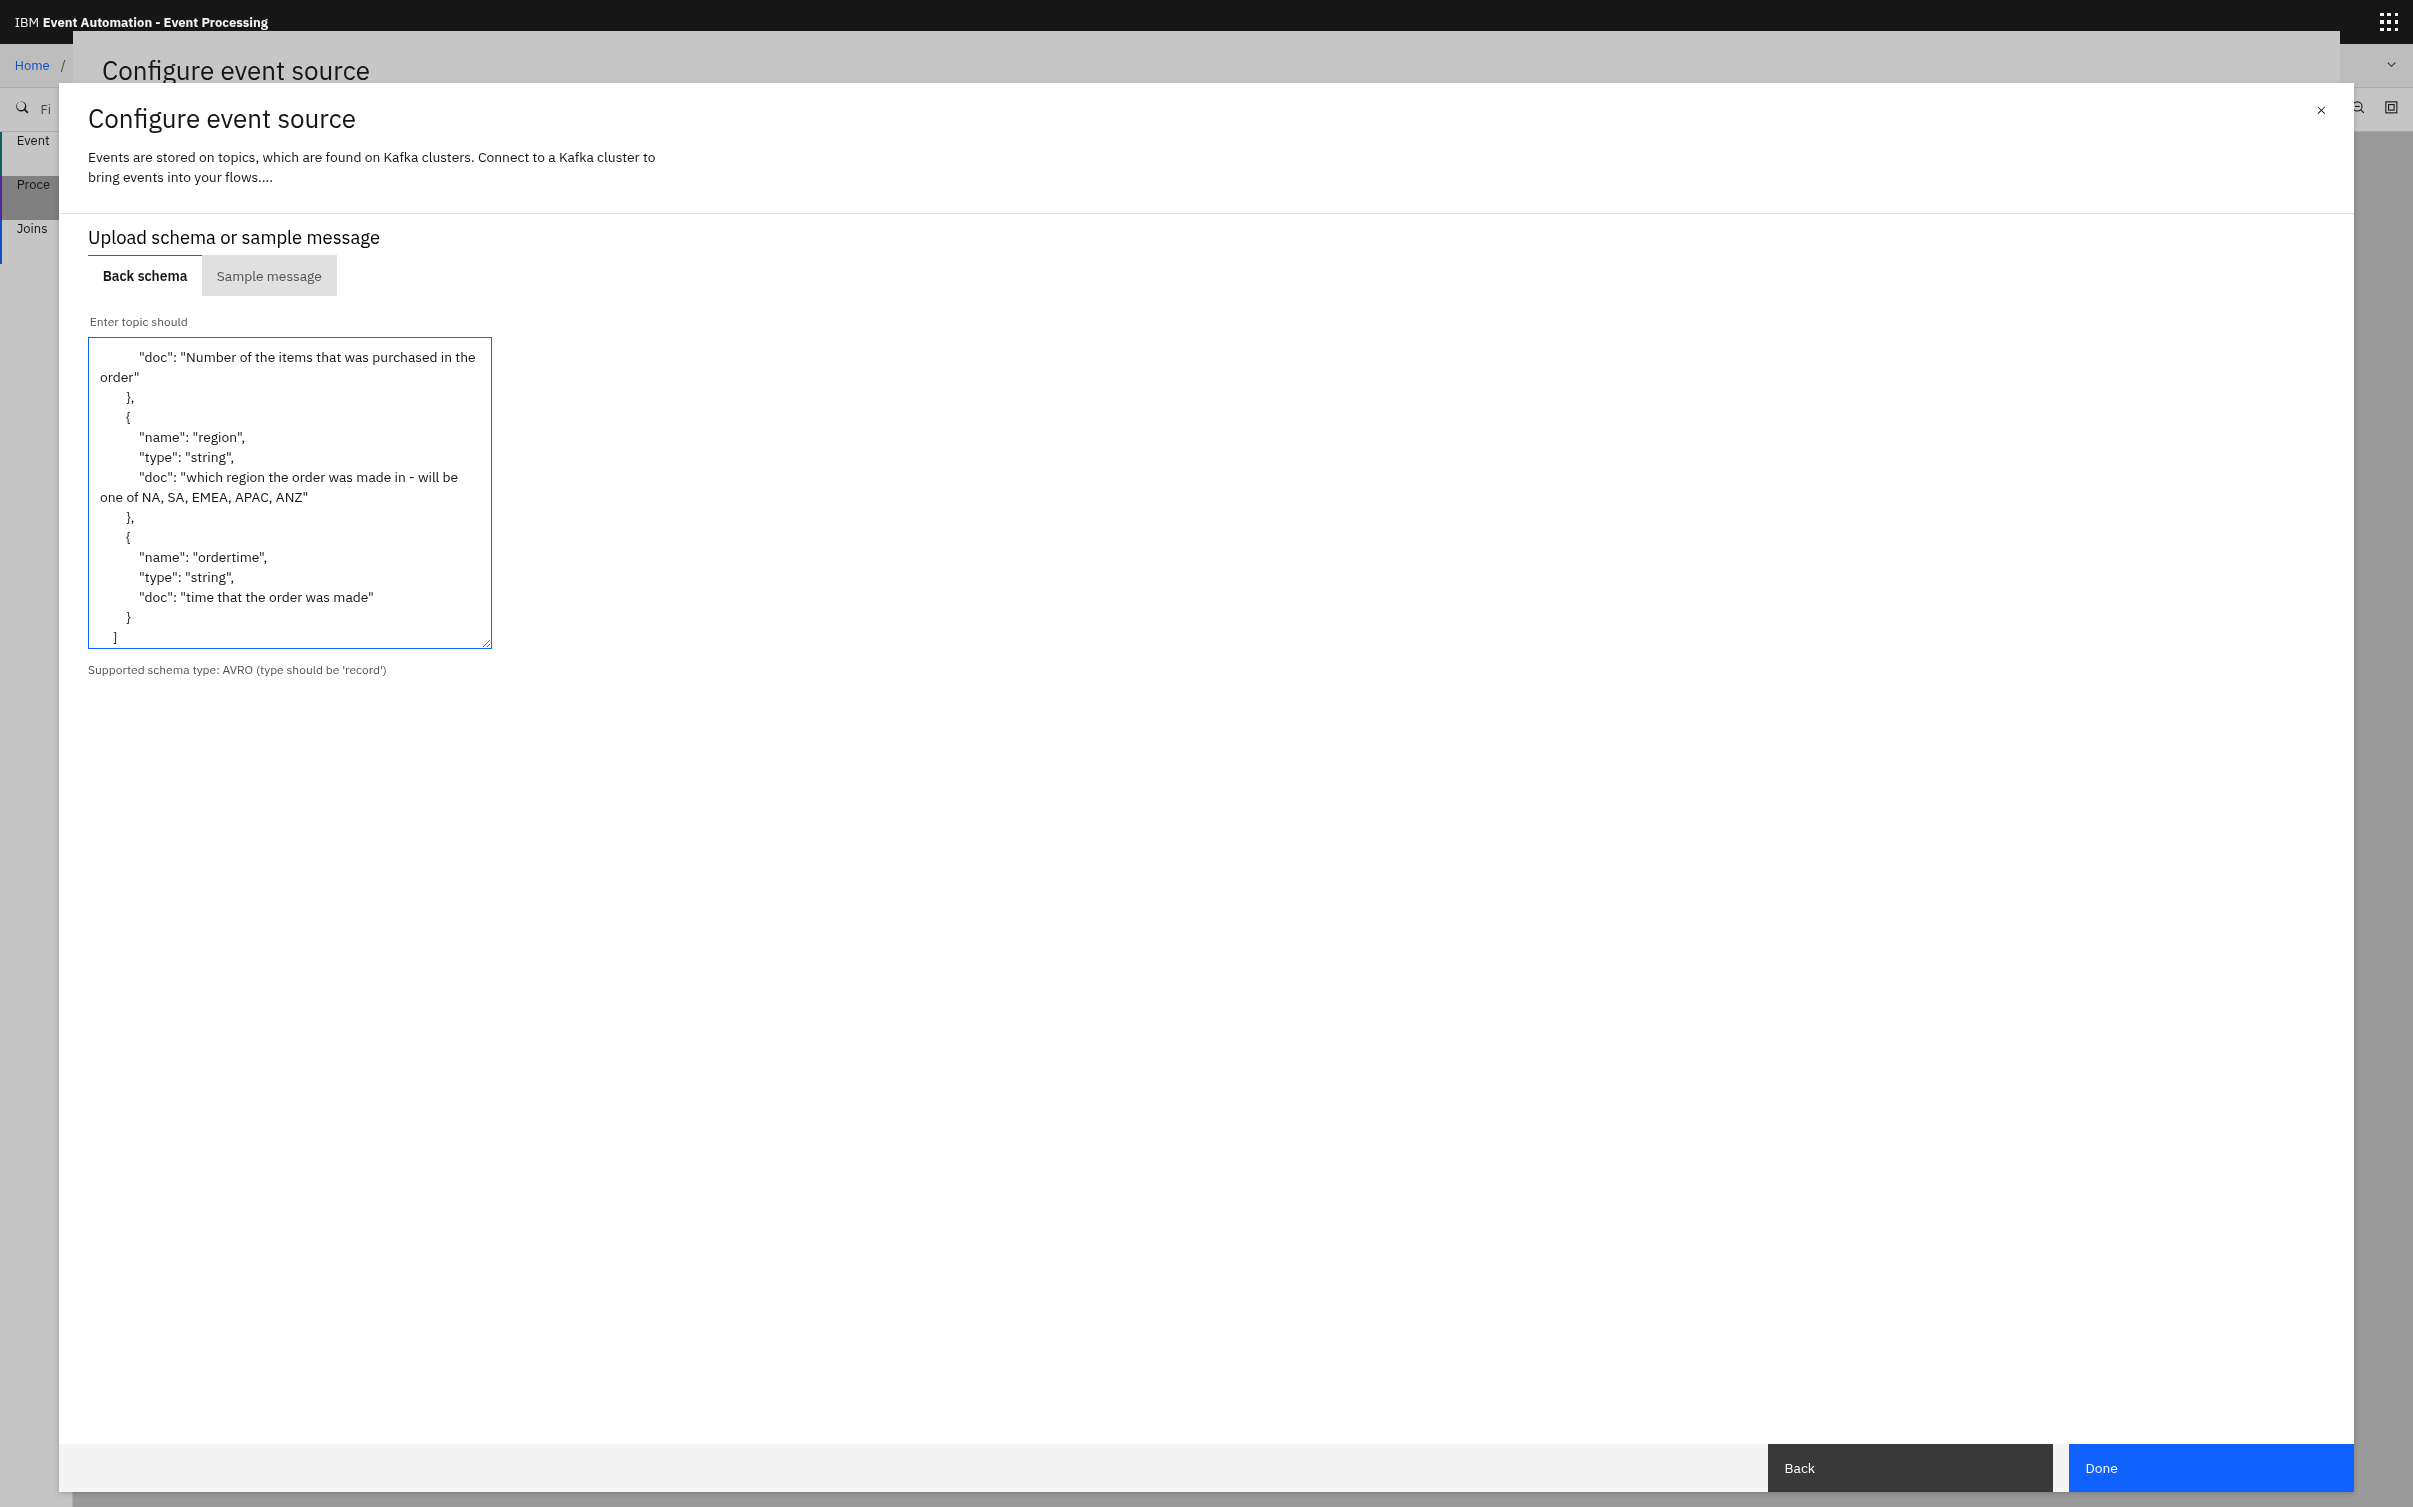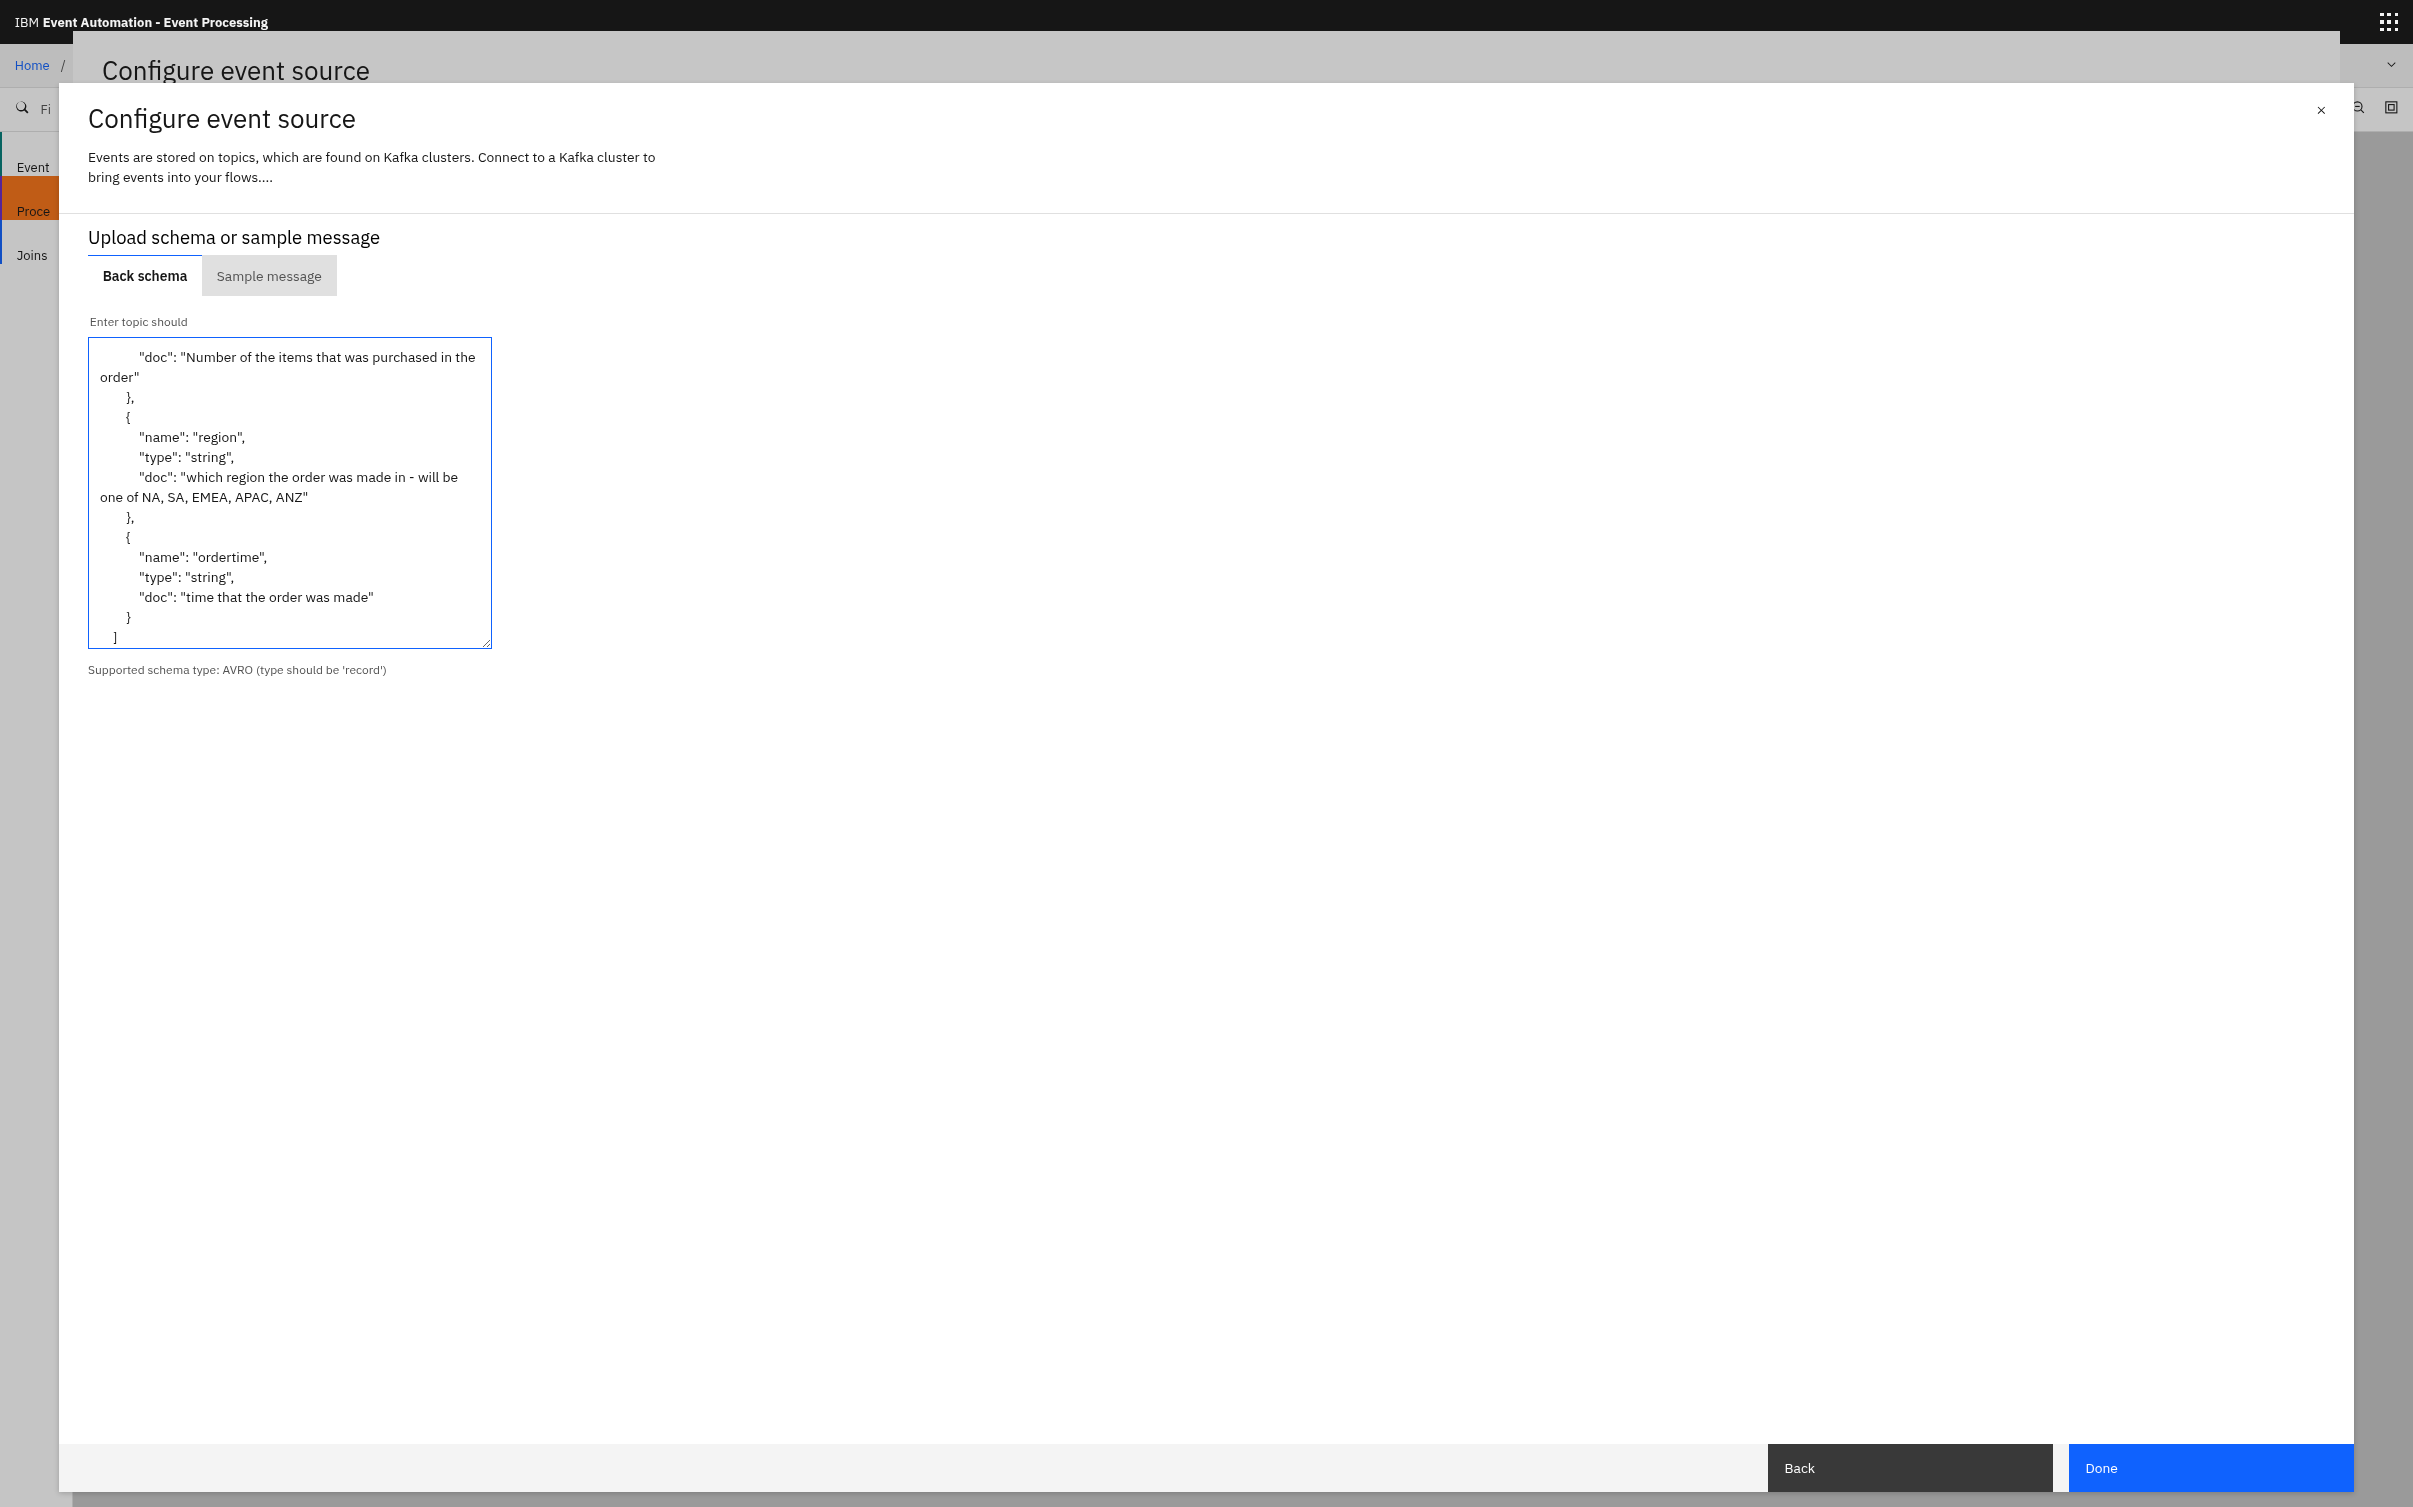--- a/index.html
+++ b/index.html
@@ -15,23 +15,23 @@
   
   .bg-layer { position: absolute; top: 44px; left: 0; right: 0; bottom: 0; background: #c6c6c6; }
   .bg-subheader { height: 44px; background: #f4f4f4; border-bottom: 0.9px solid #e0e0e0; display: flex; align-items: center; padding: 0 14.7px; gap: 11px; }
   .bg-subheader .crumb-home { color: #0f62fe; font-size: 13px; }
   .bg-subheader .crumb-sep { color: #525252; font-size: 13px; }
   .bg-toolbar { height: 44px; background: #fff; border-bottom: 0.9px solid #e0e0e0; display: flex; align-items: center; padding: 0 14.7px; gap: 11px; }
   .bg-toolbar .search-ic svg, .bg-right-icons svg { width: 14.7px; height: 14.7px; }
   .bg-toolbar .filter-text { color: #525252; font-size: 13px; }
   .bg-right-icons { margin-left: auto; display: flex; gap: 18.4px; color: #161616; }
   .bg-sidebar { width: 73px; background: #fff; border-right: 0.9px solid #e0e0e0; }
-  .bg-sidebar .item { height: 44px; display: flex; align-items: flex-end; padding-left: 14.7px; font-size: 13px; color: #161616; border-left: 2.8px solid transparent; }
+  .bg-sidebar .item { height: 44px; display: flex; align-items: flex-start; padding-left: 14.7px; font-size: 13px; color: #161616; border-left: 2.8px solid transparent; }
   .bg-sidebar .item.teal { border-left-color: #007d79; }
-  .bg-sidebar .item.purple { border-left-color: #6929c4; background: #f97316; }
+  .bg-sidebar .item.purple { border-left-color: #6929c4; background: #a3a3a3; }
   .bg-sidebar .item.blue { border-left-color: #0f62fe; }
 
   
   .modal-bg { position: absolute; top: 31px; left: 73px; right: 73px; height: 753px; background: #c6c6c6; z-index: 5; }
   .modal-bg-header { padding: 22px 29px; }
   .modal-bg-title { font-size: 26px; font-weight: 400; color: #161616; }
 
   
   .modal { position: absolute; top: 83px; left: 59px; right: 59px; bottom: 14.7px; background: #fff; z-index: 10; display: flex; flex-direction: column; box-shadow: 0 1.8px 5.5px rgba(0,0,0,0.2); }
   .modal-header { padding: 18.4px 29px 26px 29px; border-bottom: 0.9px solid #e0e0e0; position: relative; background: #fff; }

